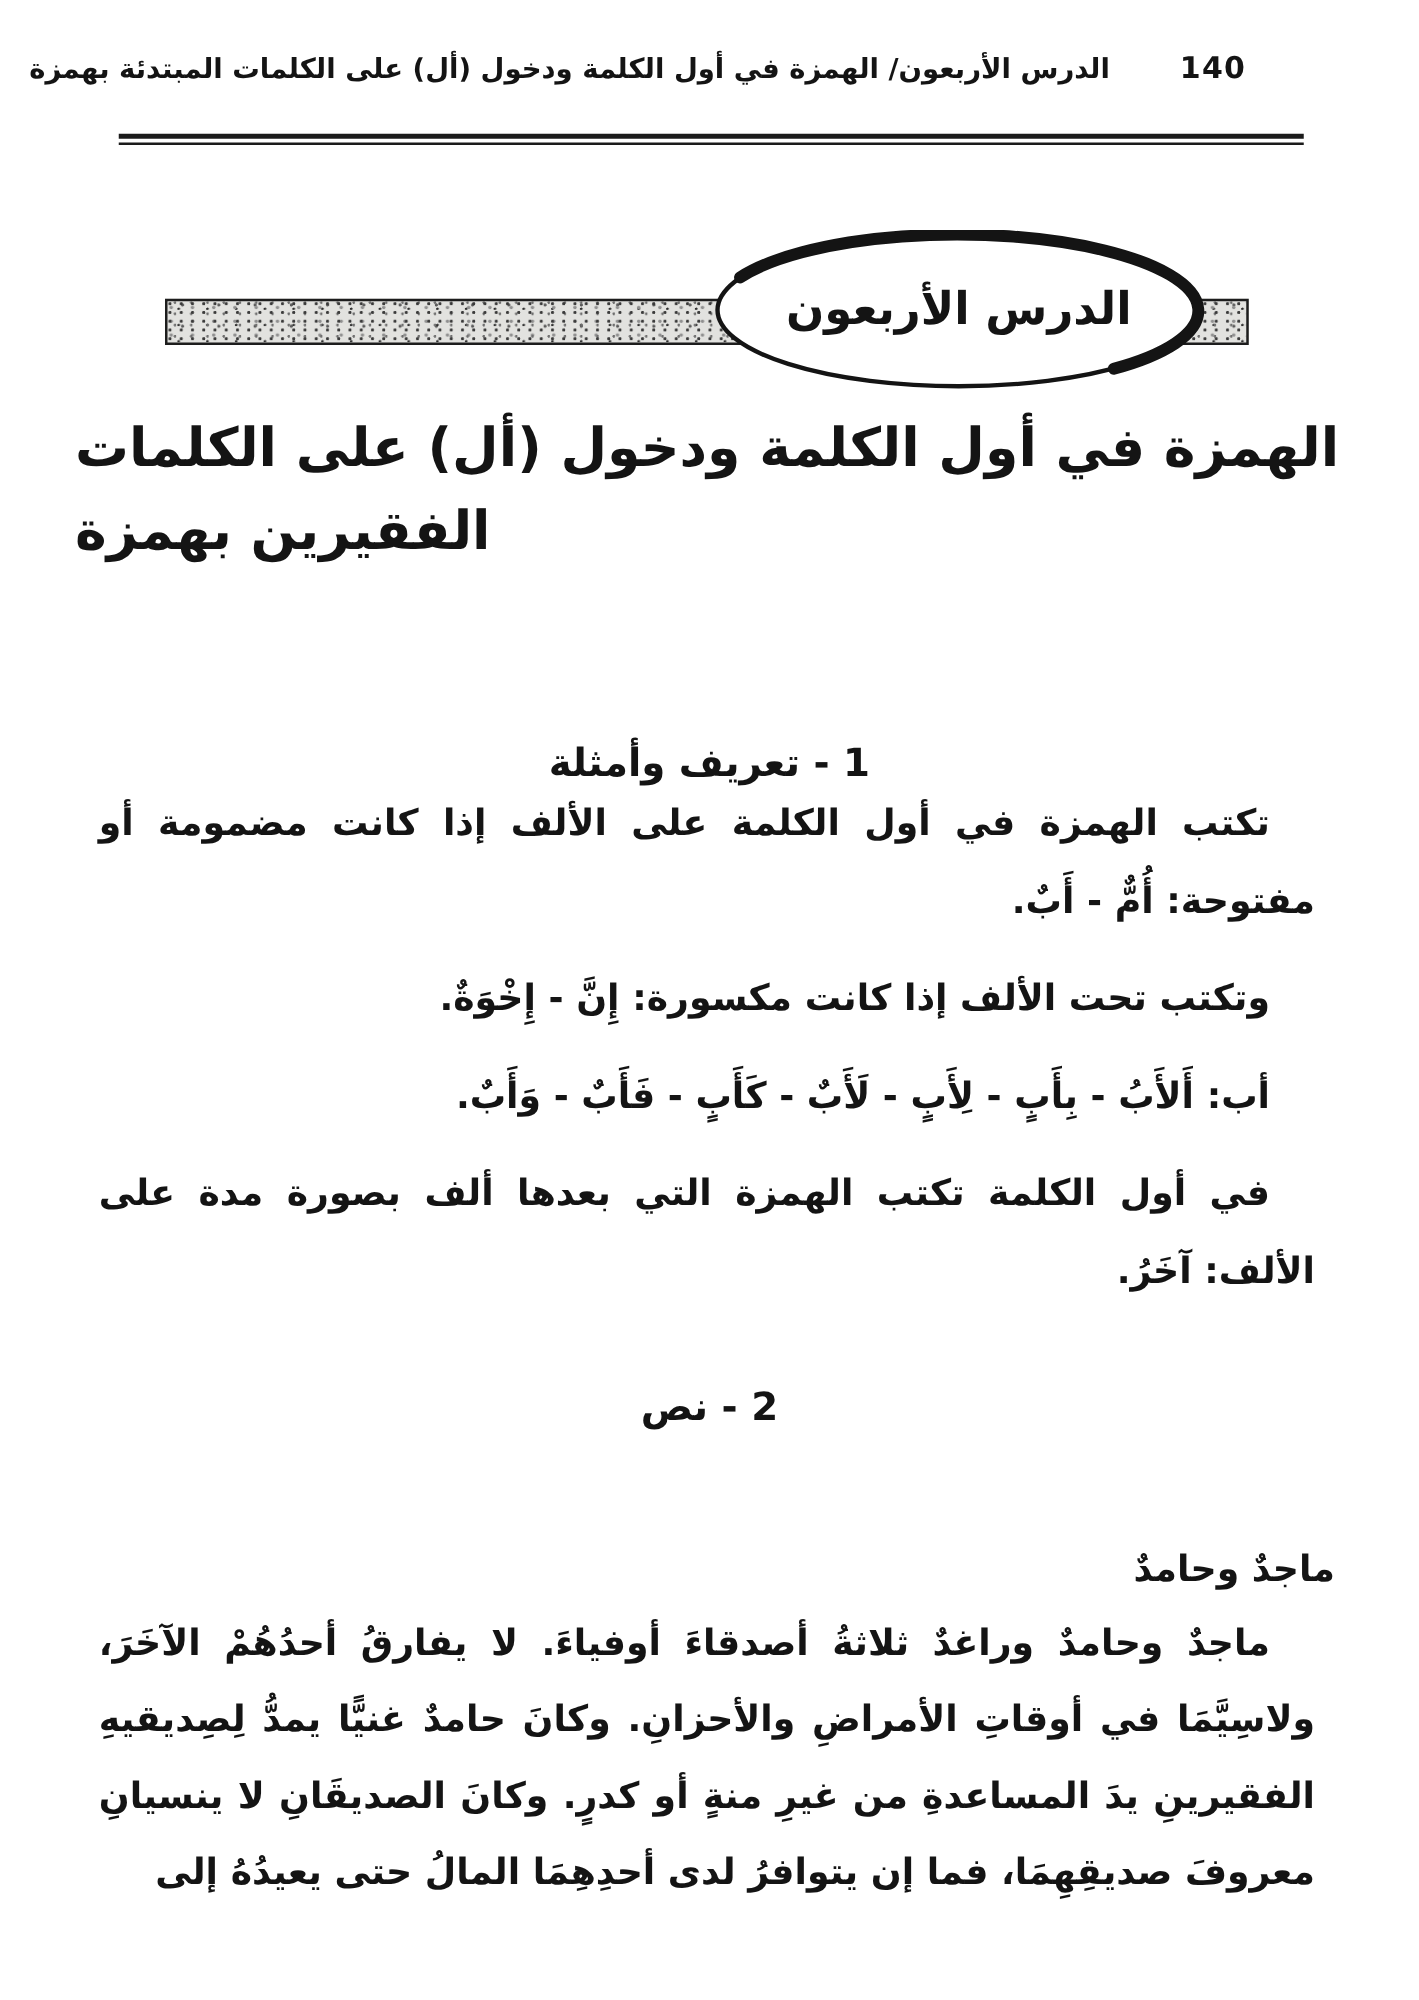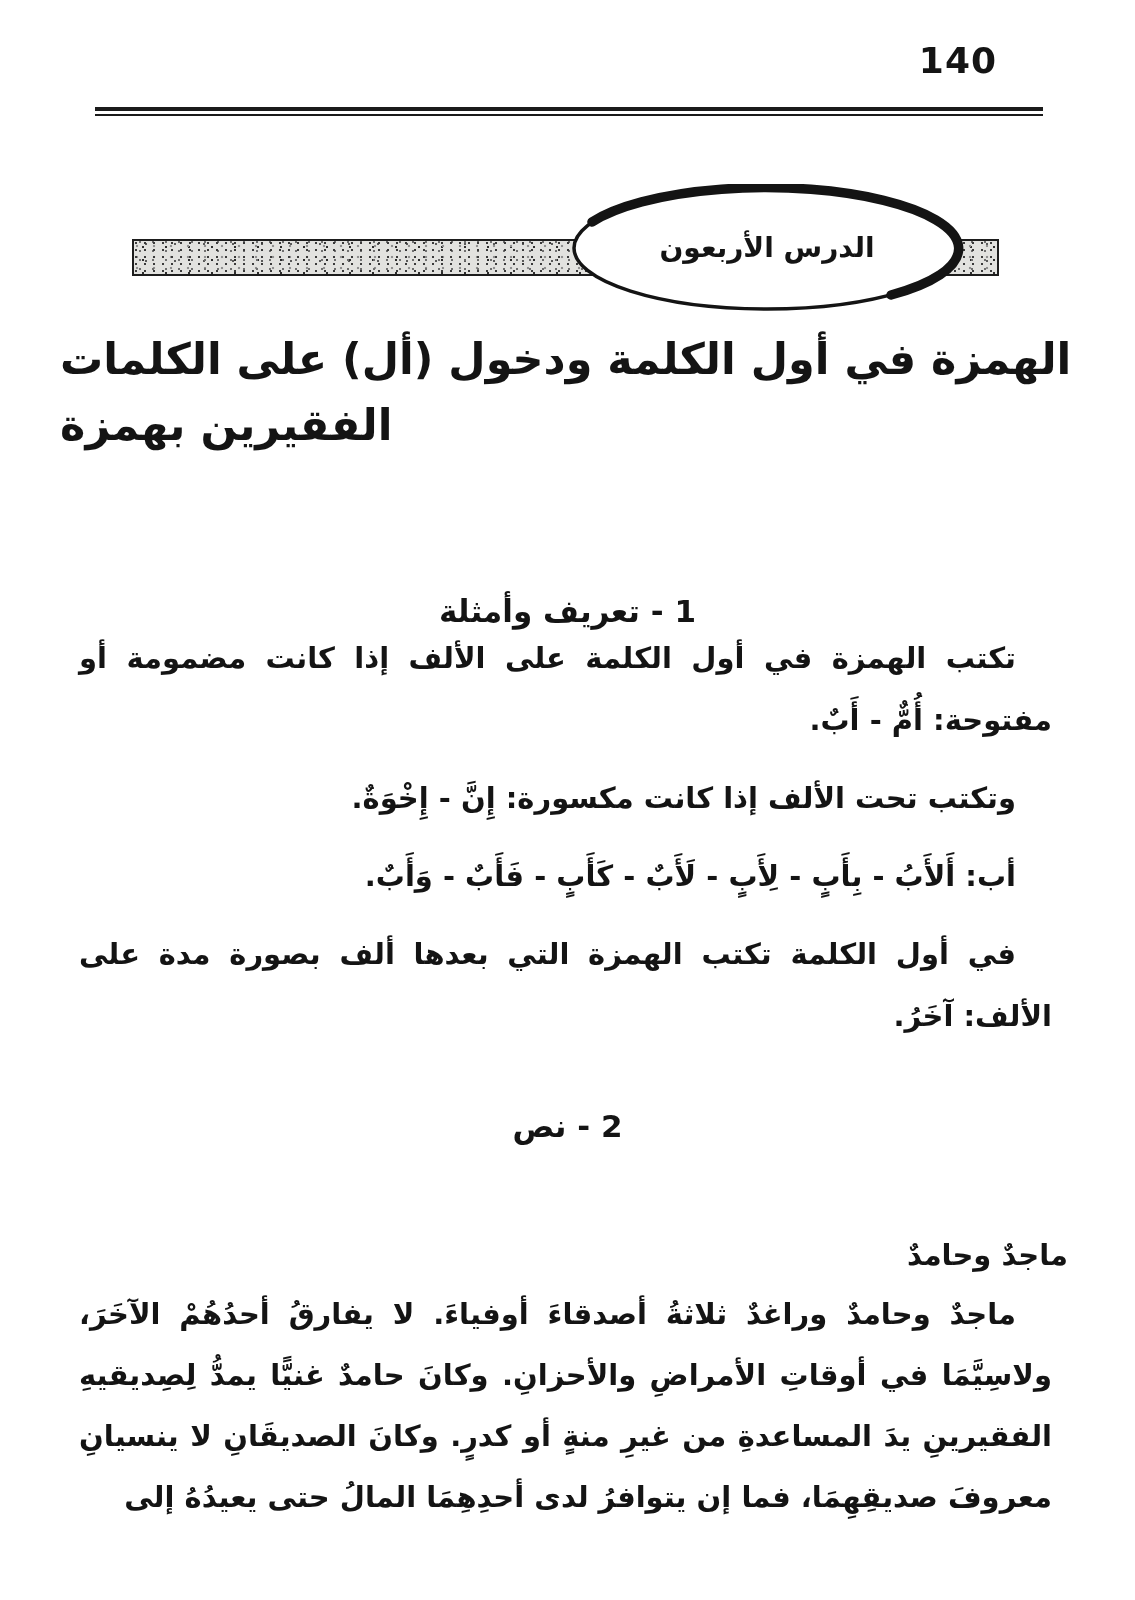--- a/index.html
+++ b/index.html
@@ -22,21 +22,21 @@
     position: absolute;
     top: 40px;
     right: 138px;
     left: 86px;
     direction: rtl;
     display: flex;
     align-items: baseline;
     gap: 56px;
   }
   .page-number {
-    font-size: 36px;
+    font-size: 24px;
     font-weight: bold;
     letter-spacing: 1px;
     flex: 0 0 auto;
   }
   .header-title {
     font-size: 22px;
     font-weight: bold;
     white-space: nowrap;
     flex: 1 1 auto;
     text-align: right;
@@ -85,21 +85,21 @@
   .badge-label {
     position: absolute;
     left: 568px;
     top: 0;
     width: 398px;
     height: 126px;
     display: flex;
     align-items: center;
     justify-content: center;
     direction: rtl;
-    font-size: 28px;
+    font-size: 36px;
     font-weight: bold;
   }
 
   
   .main-title {
     position: absolute;
     top: 326px;
     left: 60px;
     right: 60px;
     direction: rtl;
@@ -155,20 +155,21 @@
     line-height: 61px;
   }
 </style>
 </head>
 <body>
 
 <div class="page">
 
   <div class="running-header">
     <span class="page-number">140</span>
+    <span class="header-title">الدرس الأربعون/ الهمزة في أول الكلمة ودخول (أل) على الكلمات المبتدئة بهمزة</span>
   </div>
   <div class="header-rule"></div>
 
   <div class="lesson-badge">
     <div class="badge-bar"></div>
     <svg class="badge-ellipse" viewBox="0 0 398 132" xmlns="http://www.w3.org/2000/svg">
       <ellipse cx="199" cy="64" rx="193" ry="61" fill="#ffffff" stroke="#141414" stroke-width="3.5"></ellipse>
       <path d="M 24 38 A 193 61 0 1 1 323 111" fill="none" stroke="#141414" stroke-width="9.5" stroke-linecap="round"></path>
     </svg>
     <div class="badge-label">الدرس الأربعون</div>

